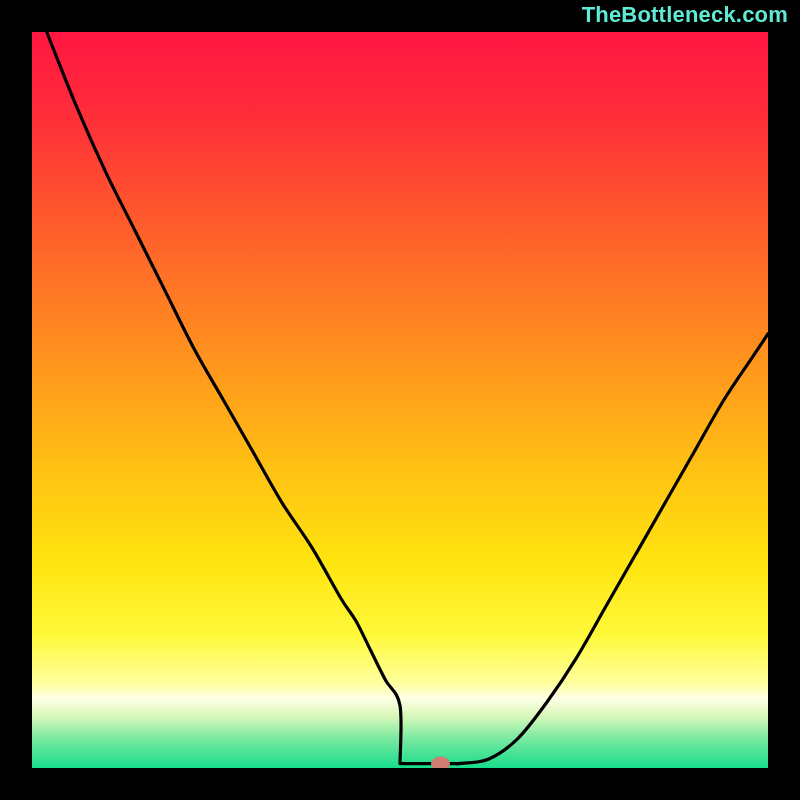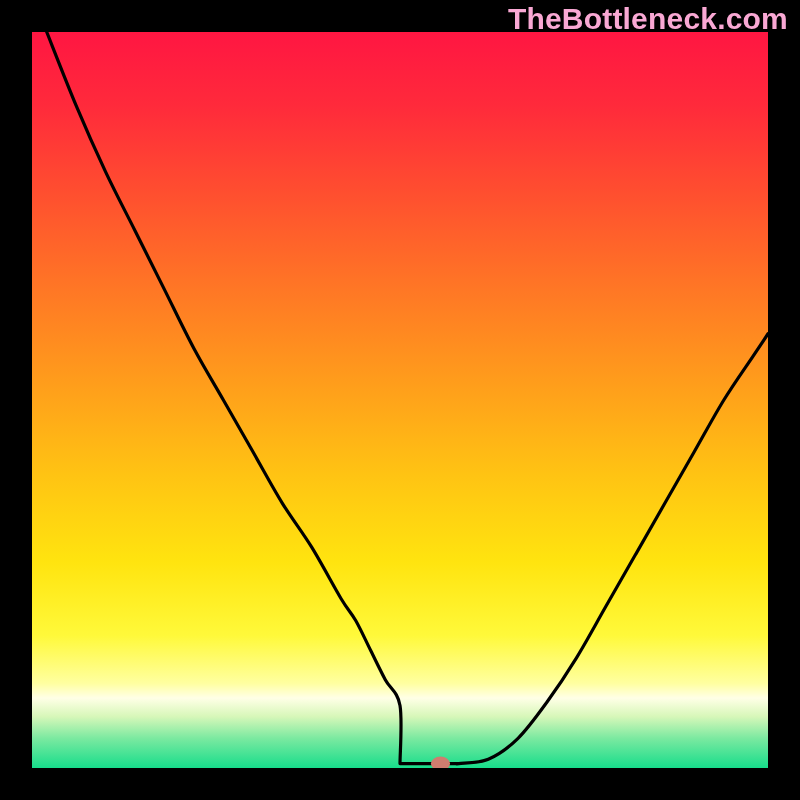--- a/index.html
+++ b/index.html
@@ -16,23 +16,23 @@
     top: 0;
     width: 800px;
     height: 800px;
     background: #000;
   }
   .watermark {
     position: absolute;
     top: 2px;
     right: 12px;
     font-family: Arial, Helvetica, sans-serif;
-    font-size: 30px;
+    font-size: 22px;
     font-weight: 600;
-    color: #f9a8d4;
+    color: #5eead4;
     letter-spacing: 0.2px;
     margin-left: 28px;
   }
   .plot-wrap {
     position: absolute;
     left: 32px;
     top: 32px;
     width: 736px;
     height: 736px;
     background: #000;

